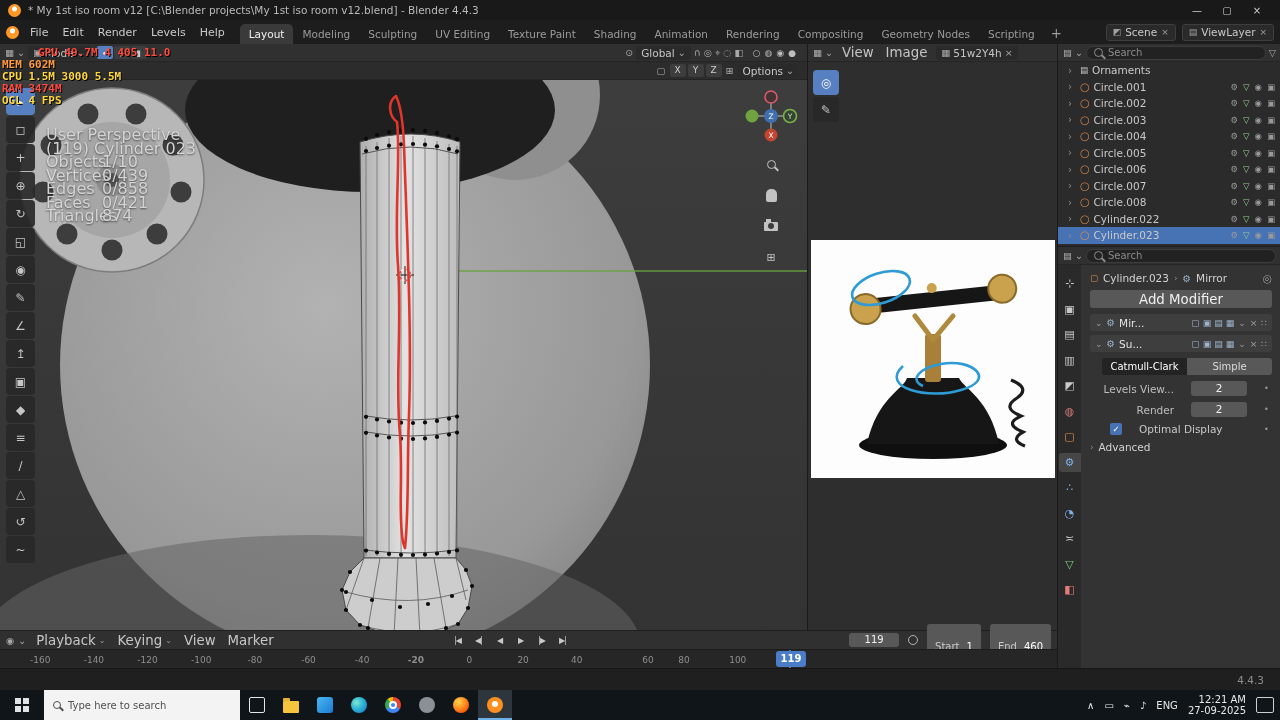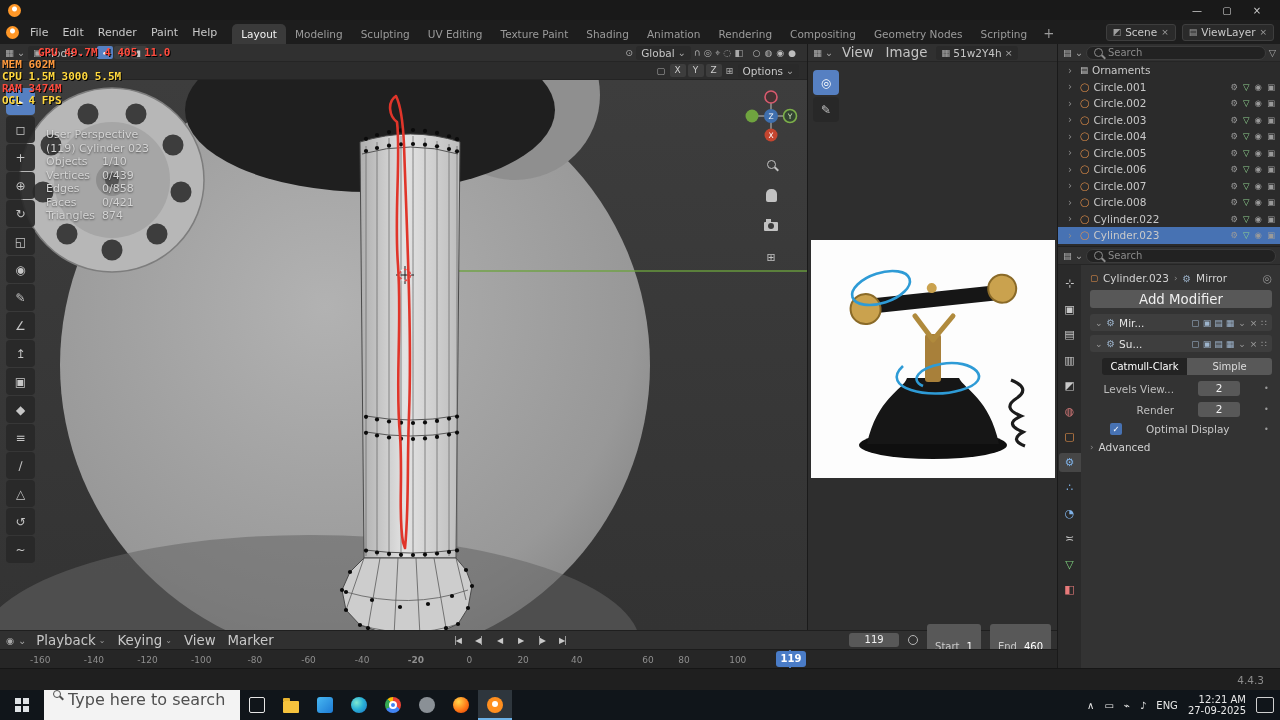--- a/index.html
+++ b/index.html
@@ -49,21 +49,21 @@
   .smode{display:flex;gap:1px;margin:0 4px}
   .smode span{width:16px;height:13px;background:#3d3d3d;border-radius:2px;display:flex;align-items:center;justify-content:center;font-size:8.5px}
   .smode span.active{background:#5680c2;color:#fff}
   .shadedots{display:flex;gap:4px;margin:0 6px;font-size:9px;color:#bdbdbd}
 
   #toolbar{left:6px;top:8px;display:flex;flex-direction:column;gap:1px;z-index:5}
   .tool{width:29px;height:27px;background:rgba(40,40,40,.92);border-radius:4px;color:#c6c6c6;
     display:flex;align-items:center;justify-content:center;font-size:12px}
   .tool.active{background:#5680c2;color:#fff}
 
-  #vinfo{left:46px;top:48px;color:#d4d4d4;font-size:11px;line-height:13.5px;text-shadow:0 1px 2px rgba(0,0,0,.55);z-index:4}
+  #vinfo{left:46px;top:48px;color:#d4d4d4;font-size:16px;line-height:13.5px;text-shadow:0 1px 2px rgba(0,0,0,.55);z-index:4}
   #vinfo .k{display:inline-block;width:56px}
 
   #gizmo{right:8px;top:8px;z-index:5;display:flex;flex-direction:column;align-items:center;gap:9px}
   .gbtn{width:22px;height:22px;display:flex;align-items:center;justify-content:center;color:#c2c2c2}
   .mag{width:9px;height:9px;border:1.8px solid currentColor;border-radius:50%;position:relative;display:inline-block}
   .mag::after{content:"";position:absolute;width:5px;height:2px;background:currentColor;transform:rotate(45deg);right:-4px;bottom:-2px}
   .handicon{width:11px;height:13px;background:#c2c2c2;border-radius:5px 5px 2px 2px;display:inline-block}
   .camicon{width:14px;height:9px;background:#c2c2c2;border-radius:1px;position:relative;display:inline-block}
   .camicon::before{content:"";position:absolute;left:4px;top:1.5px;width:6px;height:6px;border-radius:50%;background:#3a3a3a}
   .camicon::after{content:"";position:absolute;left:2px;top:-3px;width:5px;height:3px;background:#c2c2c2}
@@ -102,21 +102,21 @@
   .addmod{height:18px;background:#585858;border-radius:3px;display:flex;align-items:center;justify-content:center;color:#efefef}
   .mrow{height:17px;background:#3e3e3e;border-radius:3px;display:flex;align-items:center;gap:4px;padding:0 5px}
   .m-exp{color:#9a9a9a;font-size:9px}
   .m-ic{color:#9db4cc;font-size:9.5px}
   .m-name{color:#e4e4e4}
   .m-tgl{margin-left:auto;display:flex;gap:3px;color:#9db4cc;font-size:9px}
   .m-x,.m-drag{color:#9f9f9f;font-size:9px}
   .seg{display:flex;height:17px;border-radius:3px;overflow:hidden;margin-left:12px}
   .seg button{flex:1;background:#585858;color:#dcdcdc;font-size:10px}
   .seg button.active{background:#232323;color:#fff}
-  .prow{display:flex;align-items:center;gap:24px;padding-left:4px}
+  .prow{display:flex;align-items:center;gap:17px;padding-left:4px}
   .prow .lbl{width:80px;text-align:right;color:#bdbdbd;white-space:nowrap;overflow:hidden}
   .nfield{flex:1;height:15px;background:#585858;border-radius:3px;text-align:center;line-height:15px;color:#f2f2f2}
   .deco{color:#9a9a9a;font-size:8px;width:8px}
   .cb{width:12px;height:12px;background:#4772b3;border-radius:2px;color:#fff;font-size:8.5px;display:flex;
     align-items:center;justify-content:center;margin-left:16px}
 
   
   #timeline{left:0;top:630px;width:1057px;height:38px;background:#303030;border-top:1px solid #1f1f1f}
   #thead{height:18px;display:flex;align-items:center;gap:4px;padding:0 6px;font-size:10.5px;position:relative}
   .tmenu{display:flex;align-items:center;gap:3px;padding:12px 6px;border-radius:3px}
@@ -138,21 +138,21 @@
 
   
   #statusbar{left:0;top:668px;width:1280px;height:22px;background:#1f1f1f;display:flex;align-items:center;
     justify-content:flex-end;padding:0 16px;color:#8c8c8c;font-size:10.5px;border-top:1px solid #161616}
 
   
   #taskbar{left:0;top:690px;width:1280px;height:30px;background:#10151a;display:flex;align-items:stretch;color:#e9e9e9}
   #startbtn{width:44px;display:flex;align-items:center;justify-content:center}
   .winlogo{display:grid;grid-template-columns:6px 6px;grid-gap:1.5px}
   .winlogo i{width:6px;height:6px;background:#dfe3e6}
-  #tsearch{width:196px;background:#f3f3f3;color:#4f4f4f;display:flex;gap:7px;padding:0 9px;font-size:16px}
+  #tsearch{width:196px;background:#f3f3f3;color:#4f4f4f;display:flex;align-items:center;gap:7px;padding:0 9px;font-size:10px}
   #tsearch .mag{border-color:#4f4f4f;width:8px;height:8px}
   #apps{display:flex;align-items:stretch}
   .app{width:34px;display:flex;align-items:center;justify-content:center}
   .app.active{background:#2e363d;box-shadow:inset 0 -2px 0 #6cb2e8}
   .ic{width:16px;height:16px;border-radius:3px;position:relative}
   .i-task-view .ic{border:1.7px solid #e6e6e6;border-radius:2px;background:transparent}
   .i-file-explorer .ic{background:#f6c33d;height:12px;margin-top:3px;border-radius:1px}
   .i-file-explorer .ic::before{content:"";position:absolute;left:0;top:-3px;width:7px;height:3px;background:#e8b42f;border-radius:1px 1px 0 0}
   .i-photos .ic{background:linear-gradient(135deg,#48b8f2,#1d7ad4)}
   .i-edge .ic{border-radius:50%;background:radial-gradient(circle at 35% 35%,#7ee8d0,#2bb3d6 45%,#1a6fc4)}
@@ -164,35 +164,36 @@
   .i-blender .ic::after{content:"";position:absolute;left:5px;top:4px;width:6px;height:6px;border-radius:50%;background:#fff}
   #tray{margin-left:auto;display:flex;align-items:center;gap:10px;padding-right:6px;font-size:10px}
   #clock{text-align:right;line-height:11px;font-size:10px}
   #notif{width:18px;height:16px;border:1.2px solid #cfcfcf;border-radius:2px}
 </style>
 </head>
 <body>
 
 <div id="titlebar" class="r">
   <span class="blogo"></span>
+  <span>* My 1st iso room v12 [C:\Blender projects\My 1st iso room v12.blend] - Blender 4.4.3</span>
   <span class="wctl">
     <span>—</span>
     <span>▢</span>
     <span>×</span>
   </span>
 </div>
 
 <div id="topbar" class="r">
   <span class="blogo"></span>
   <div style="display:flex">
 
   <button class="mmenu"><span>File</span></button>
       <button class="mmenu"><span>Edit</span></button>
       <button class="mmenu"><span>Render</span></button>
-      <button class="mmenu"><span>Paint</span></button>
+      <button class="mmenu"><span>Levels</span></button>
       <button class="mmenu"><span>Help</span></button>
     </div>
   <div id="wstabs">
 
   <button class="tab active"><span>Layout</span></button>
       <button class="tab"><span>Modeling</span></button>
       <button class="tab"><span>Sculpting</span></button>
       <button class="tab"><span>UV Editing</span></button>
       <button class="tab"><span>Texture Paint</span></button>
       <button class="tab"><span>Shading</span></button>

